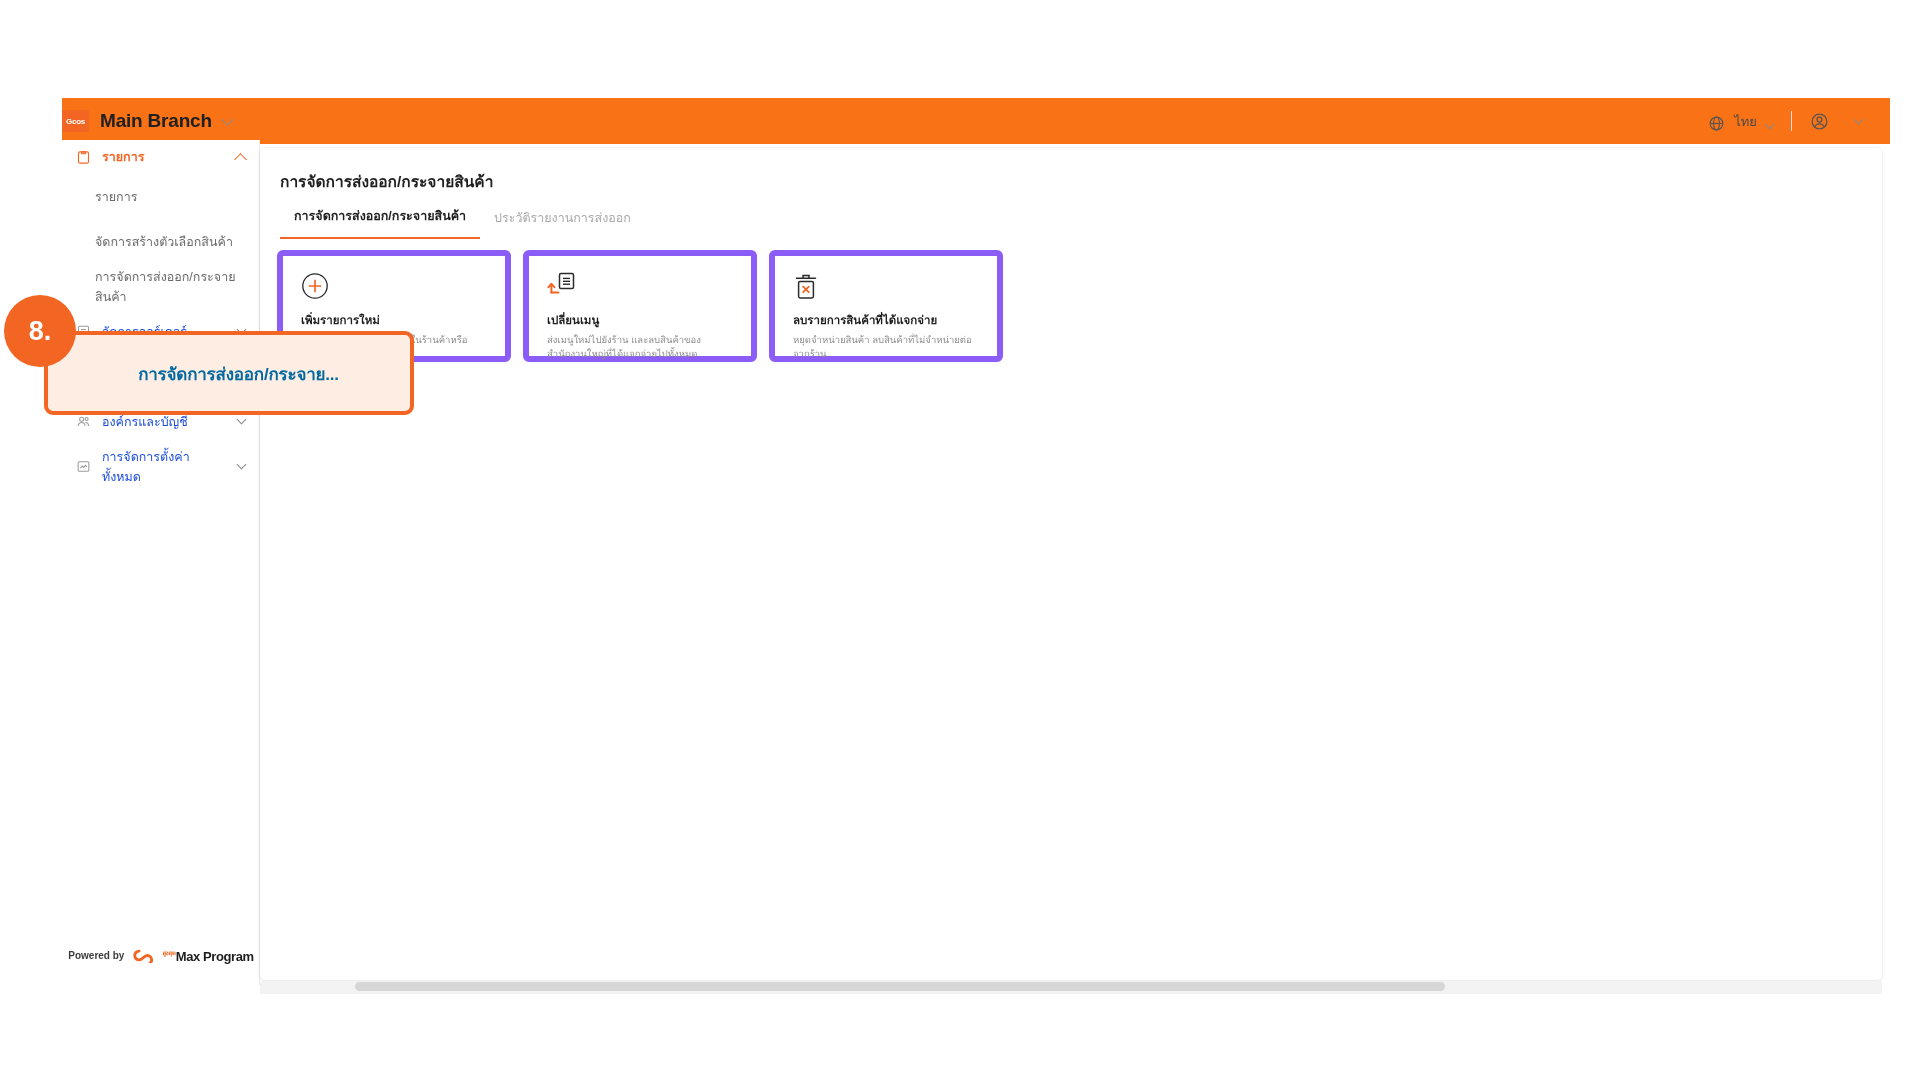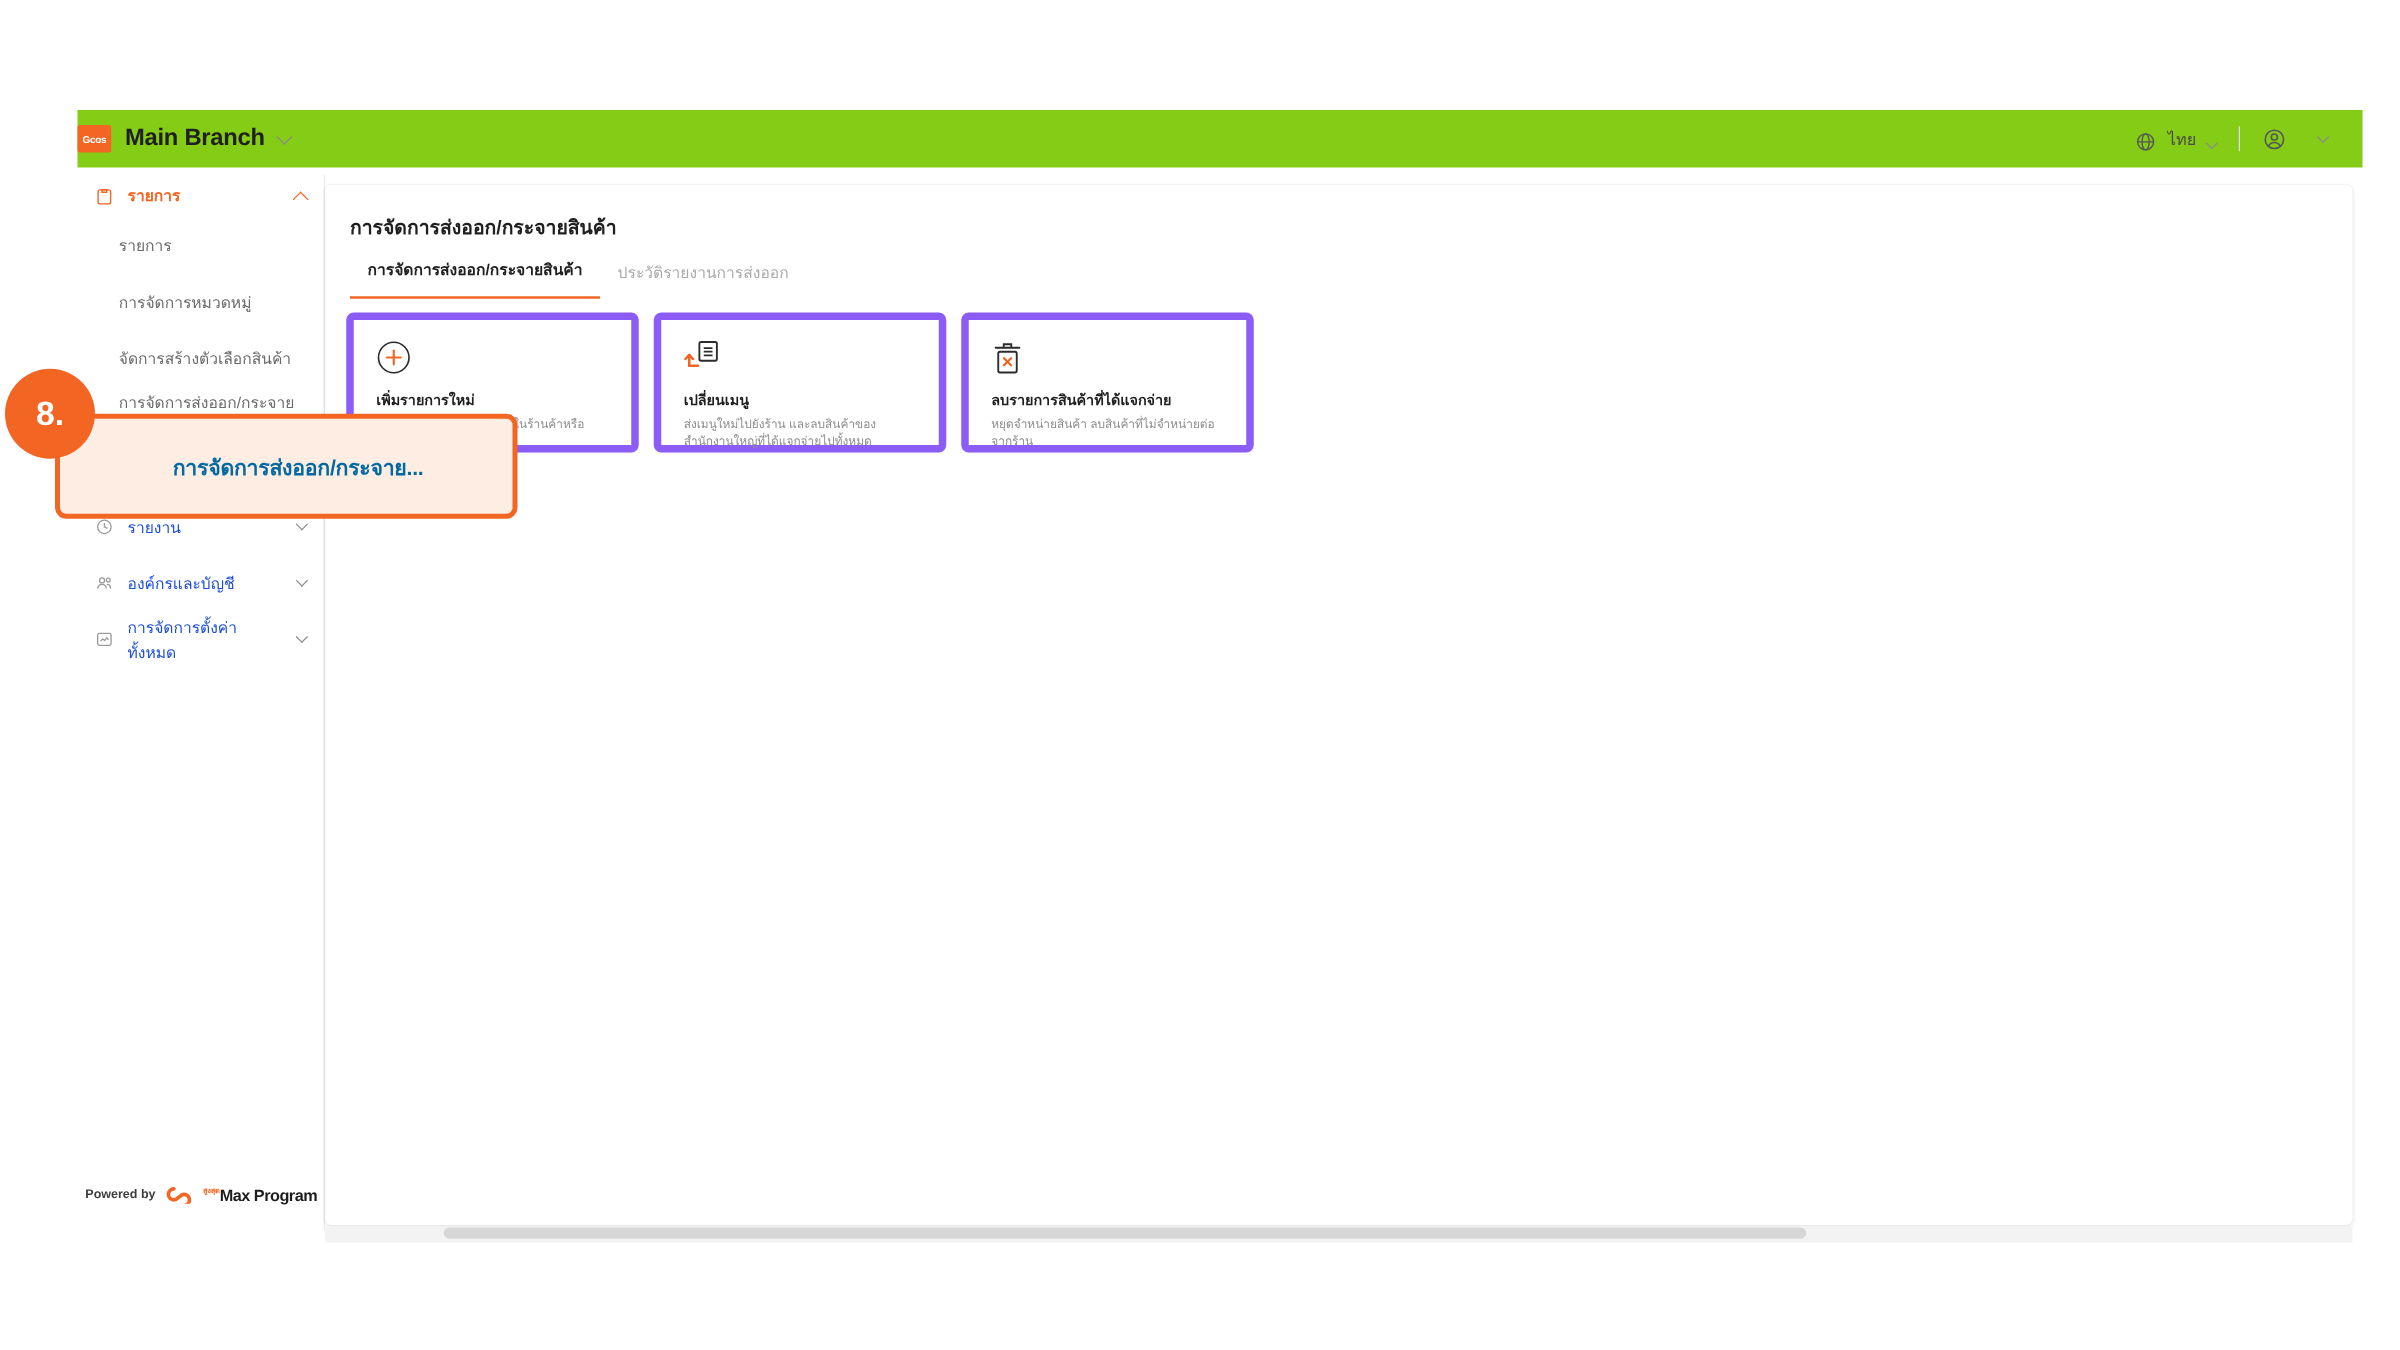--- a/index.html
+++ b/index.html
@@ -12,23 +12,23 @@
   #app {
     position: absolute;
     left: 0; top: 0;
     width: 1920px; height: 1080px;
     background: #ffffff;
   }
 
   
   .topbar {
     position: absolute;
-    left: 62px; top: 88px;
+    left: 62px; top: 98px;
     width: 1828px; height: 46px;
-    background: #84cc16;
+    background: #f97316;
     display: flex; align-items: center;
   }
   .brand { display: flex; align-items: center; gap: 11px; }
   .brand-logo {
     width: 27px; height: 22px;
     background: #F26522;
     border-radius: 2px;
     display: flex; align-items: center; justify-content: center;
     color: #ffffff; font-size: 8px; font-weight: bold;
     letter-spacing: -0.3px;
@@ -231,23 +231,20 @@
       <svg class="nav-ico" viewBox="0 0 24 24" fill="none" stroke="#F26522" stroke-width="1.8">
         <rect x="4" y="3" width="16" height="18" rx="2.4"></rect>
         <path d="M9 3h6v3H9z"></path>
       </svg>
       <span class="ng-label">รายการ</span>
       <span class="chev up orange caret"></span>
     </div>
 
     <div class="sub-item">
       <span>รายการ</span>
-    </div>
-    <div class="sub-item">
-      <span>การจัดการหมวดหมู่</span>
     </div>
     <div class="sub-item">
       <span>จัดการสร้างตัวเลือกสินค้า</span>
     </div>
     <div class="sub-item">
       <span>การจัดการส่งออก/กระจายสินค้า</span>
     </div>
 
     <div class="nav-item">
       <svg class="nav-ico" viewBox="0 0 24 24" fill="none" stroke="#9a9a9a" stroke-width="1.7">

